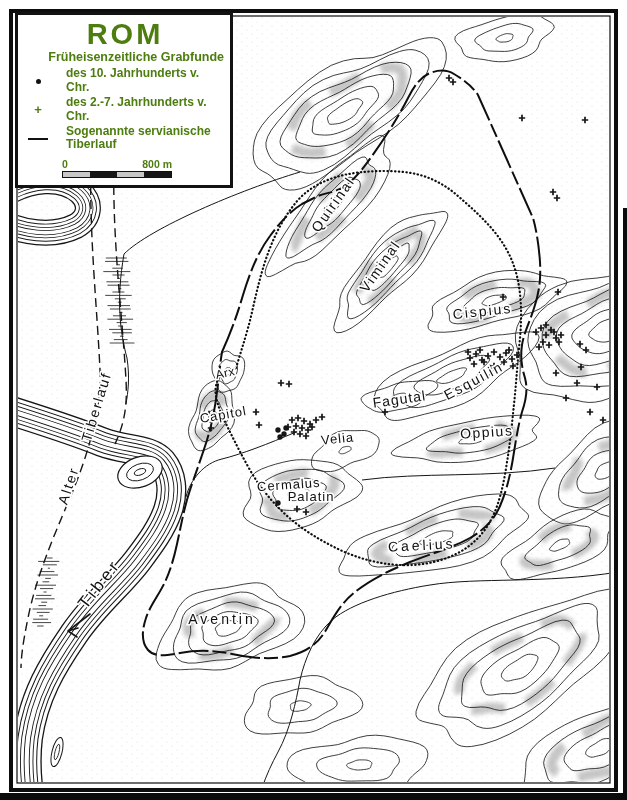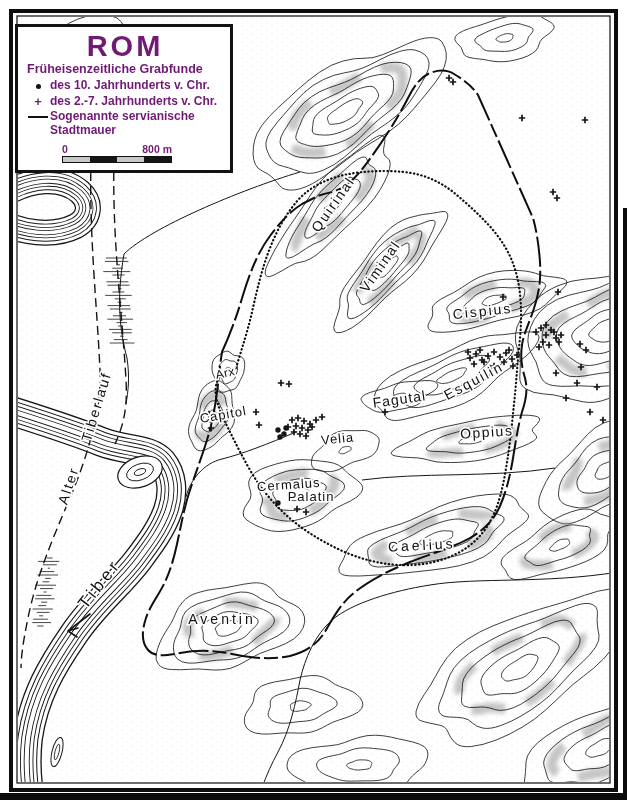--- a/index.html
+++ b/index.html
@@ -1,25 +1,25 @@
 <!DOCTYPE html>
 <html><head>
 <meta charset="utf-8">
 <style>
   html,body{margin:0;padding:0;background:#e8e8e8;}
   .stage{position:relative;width:627px;height:800px;background:#ffffff;overflow:hidden;
          font-family:"Liberation Sans",sans-serif;}
   svg{position:absolute;left:0;top:0;}
   
-  .legend{position:absolute;left:15px;top:24px;width:198px;background:#ffffff;
-          border:3px solid #121212;padding:4px 6px 7px 8px;z-index:5;color:#701a75;}
+  .legend{position:absolute;left:15px;top:12px;width:198px;background:#ffffff;
+          border:3px solid #121212;padding:4px 6px 7px 8px;z-index:5;color:#4d7c0f;}
   .legend-title{font-size:29px;font-weight:700;letter-spacing:3px;text-align:center;
                 line-height:1.05;margin:0 0 2px 0;}
-  .legend-heading{font-size:12.5px;font-weight:700;margin:0 0 2px 1px;line-height:1.1;}
-  .legend-item{display:flex;align-items:flex-start;margin-top:2px;line-height:1.12;}
+  .legend-heading{font-size:12.5px;font-weight:700;margin:0 0 2px 1px;line-height:1.1;text-align:right;}
+  .legend-item{display:flex;align-items:center;margin-top:2px;line-height:1.12;gap:16px;}
   .legend-item .sym{flex:0 0 24px;display:flex;justify-content:center;align-items:center;
                     height:12px;margin-top:1px;}
   .legend-item .lbl{font-size:12px;font-weight:700;}
   .dotsym{width:5px;height:5px;border-radius:50%;background:#111;display:inline-block;}
   .sym.plus{font-size:13px;font-weight:900;line-height:10px;}
   .dottedline{width:26px;border-top:2.4px dotted #111;display:inline-block;}
   .solidline{width:20px;border-top:2.4px solid #111;display:inline-block;}
   .scale{margin:6px 0 0 36px;width:110px;}
   .scale-labels{display:flex;justify-content:space-between;font-size:10.5px;font-weight:700;
                 margin-bottom:1px;}
@@ -402,21 +402,21 @@
       <span class="lbl">des 10. Jahrhunderts v. Chr.</span>
     </div>
     <div class="legend-item">
       <span class="sym plus">+</span>
       <span class="lbl">des 2.-7. Jahrhunderts v. Chr.</span>
     </div>
     <div class="legend-item">
       <span class="sym">
           <span class="solidline"></span>
         </span>
-      <span class="lbl">Sogenannte servianische Stadtmauer</span>
+      <span class="lbl">Sogenannte servianische Tiberlauf</span>
     </div>
 
     <div class="scale">
       <div class="scale-labels">
         <span>0</span>
         <span>800 m</span>
       </div>
       <div class="scale-bar-box">
         <span class="seg light"></span>
           <span class="seg dark"></span>

